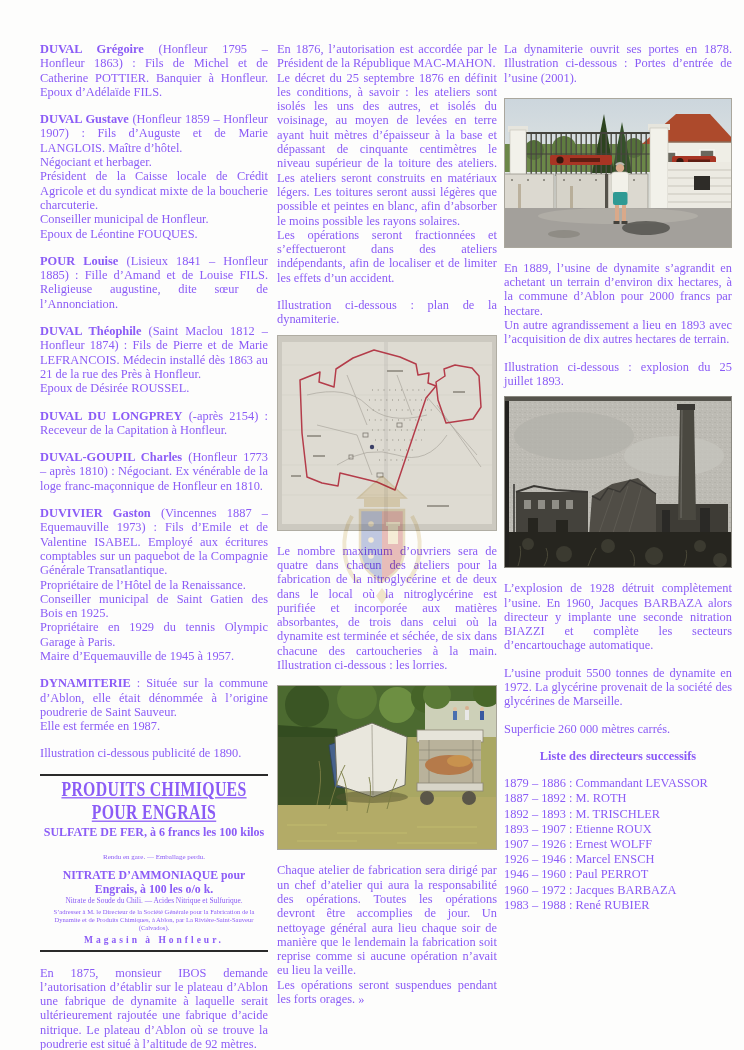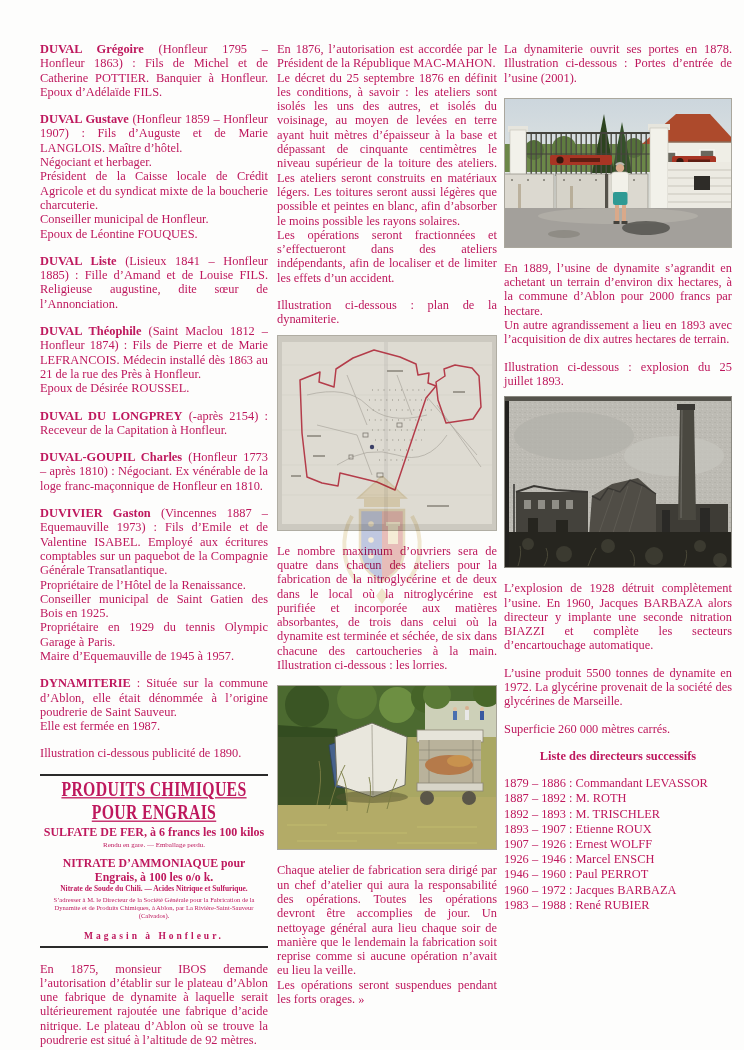--- a/index.html
+++ b/index.html
@@ -1,56 +1,56 @@
 <!DOCTYPE html>
 <html><head>
 <meta charset="utf-8">
 <style>
   html,body{margin:0;padding:0;background:#ffffff;}
   .page{position:relative;width:744px;height:1050px;background:#fdfdfc;overflow:hidden;
-        font-family:"Liberation Serif","DejaVu Serif",serif;color:#be185d;}
+        font-family:"Liberation Serif","DejaVu Serif",serif;color:#8b5cf6;}
   .col{position:absolute;top:42px;text-align:justify;font-size:12.4px;line-height:14.3px;}
   #col1{left:40px;width:228px;}
   #col2{left:277px;width:220px;}
   #col3{left:504px;width:228px;}
   .col p{margin:0 0 13px;white-space:pre-line;}
   .col p.tight{margin-bottom:8px;}
   .b{font-weight:bold;}
   .center{text-align:center;}
   .fig{margin:0 0 13px;line-height:0;}
   .fig svg{display:block;}
   
   .ad{border-top:2px solid #2a2a2a;border-bottom:2px solid #2a2a2a;margin:0 0 14px;
       padding:5px 1px 4px;text-align:center;line-height:1.15;}
   .ad-title{display:inline-block;font-weight:bold;font-size:15.5px;letter-spacing:.3px;
       text-decoration:underline;transform:scale(1.02,1.3);transform-origin:center;margin:2px 0 6px;}
   .ad-l1{font-weight:bold;font-size:12px;margin-top:2px;}
-  .ad-l2{font-size:7px;margin-top:1px;}
+  .ad-l2{font-size:7px;margin-top:13px;}
   .ad-l3{font-weight:bold;font-size:11.8px;margin-top:8px;}
-  .ad-l4{font-weight:bold;font-size:7.4px;margin-top:1px;}
+  .ad-l4{font-weight:normal;font-size:7.4px;margin-top:1px;}
   .ad-l5{font-size:6.6px;margin-top:2px;line-height:1.25;}
-  .ad-l6{font-weight:bold;font-size:9.5px;letter-spacing:3px;margin-top:10px;}
+  .ad-l6{font-weight:bold;font-size:9.5px;letter-spacing:3px;margin-top:2px;}
   .directors div{white-space:nowrap;line-height:15.2px;}
   .dir-title{margin:4px 0 10px;}
   .watermark{position:absolute;left:336px;top:476px;width:92px;height:130px;opacity:.34;
       mix-blend-mode:multiply;pointer-events:none;z-index:5;}
 </style>
 </head>
 <body>
 
 <div class="page">
 
   <div class="col" id="col1">
     <p class="entry"><span class="b">DUVAL Grégoire</span><span> (Honfleur 1795 – Honfleur 1863) : Fils de Michel et de Catherine POTTIER. Banquier à Honfleur. Epoux d’Adélaïde FILS.</span></p>
     <p class="entry"><span class="b">DUVAL Gustave</span><span> (Honfleur 1859 – Honfleur 1907) : Fils d’Auguste et de Marie LANGLOIS. Maître d’hôtel.
 Négociant et herbager.
 Président de la Caisse locale de Crédit Agricole et du syndicat mixte de la boucherie charcuterie.
 Conseiller municipal de Honfleur.
 Epoux de Léontine FOUQUES.</span></p>
-    <p class="entry"><span class="b">DUVAL Liste</span><span> (Lisieux 1841 – Honfleur 1885) : Fille d’Amand et de Louise FILS. Religieuse augustine, dite sœur de l’Annonciation.</span></p>
+    <p class="entry"><span class="b">POUR Louise</span><span> (Lisieux 1841 – Honfleur 1885) : Fille d’Amand et de Louise FILS. Religieuse augustine, dite sœur de l’Annonciation.</span></p>
     <p class="entry"><span class="b">DUVAL Théophile</span><span> (Saint Maclou 1812 – Honfleur 1874) : Fils de Pierre et de Marie LEFRANCOIS. Médecin installé dès 1863 au 21 de la rue des Près à Honfleur.
 Epoux de Désirée ROUSSEL.</span></p>
     <p class="entry"><span class="b">DUVAL DU LONGPREY</span><span> (-après 2154) : Receveur de la Capitation à Honfleur.</span></p>
     <p class="entry"><span class="b">DUVAL-GOUPIL Charles</span><span> (Honfleur 1773 – après 1810) : Négociant. Ex vénérable de la loge franc-maçonnique de Honfleur en 1810.</span></p>
     <p class="entry"><span class="b">DUVIVIER Gaston</span><span> (Vincennes 1887 – Equemauville 1973) : Fils d’Emile et de Valentine ISABEL. Employé aux écritures comptables sur un paquebot de la Compagnie Générale Transatlantique.
 Propriétaire de l’Hôtel de la Renaissance.
 Conseiller municipal de Saint Gatien des Bois en 1925.
 Propriétaire en 1929 du tennis Olympic Garage à Paris.
 Maire d’Equemauville de 1945 à 1957.</span></p>
     <p class="entry"><span class="b">DYNAMITERIE</span><span> : Située sur la commune d’Ablon, elle était dénommée à l’origine poudrerie de Saint Sauveur.

